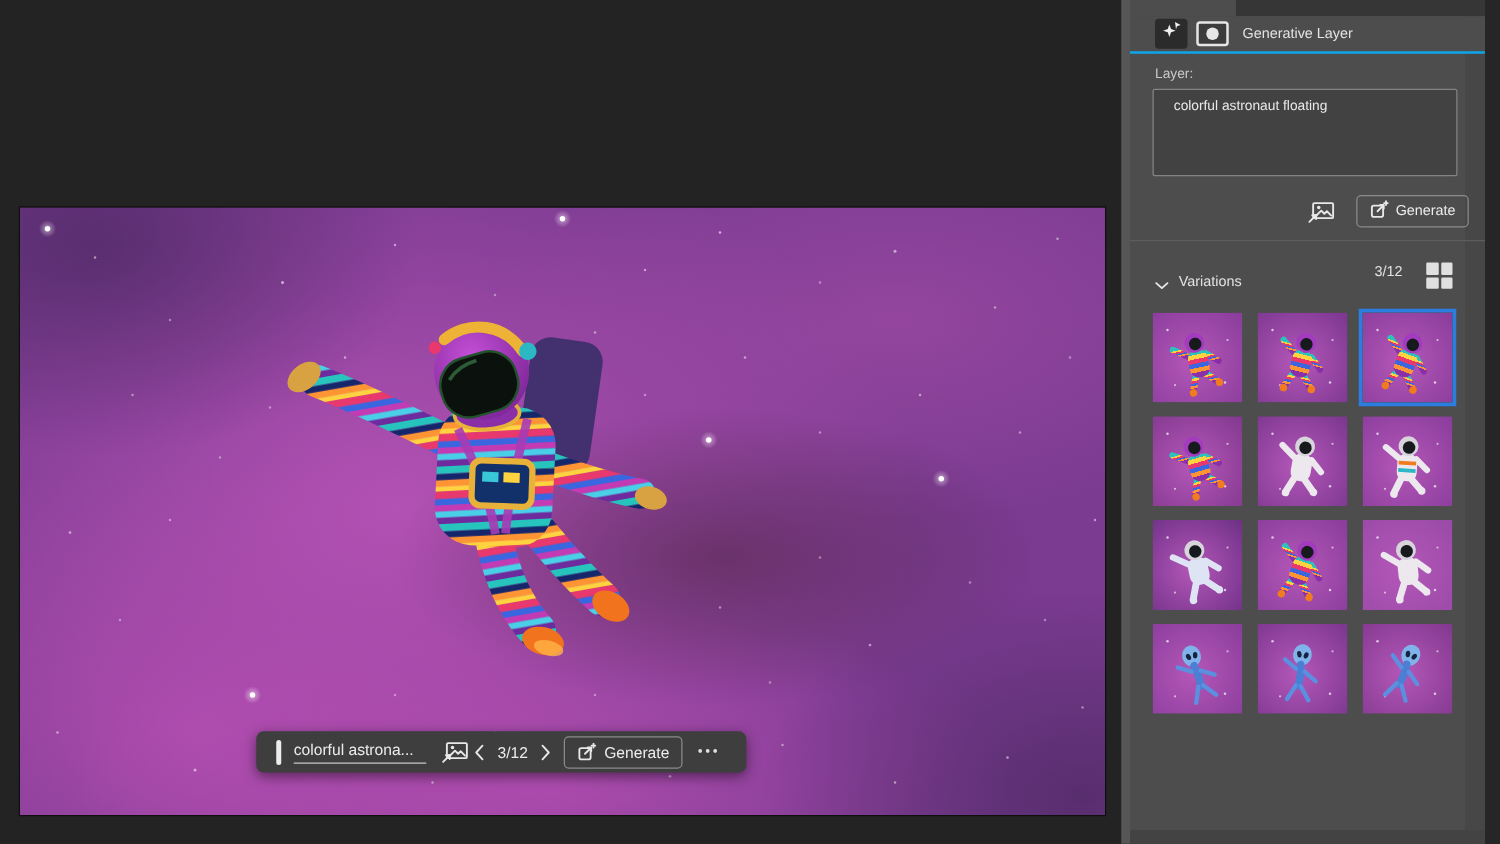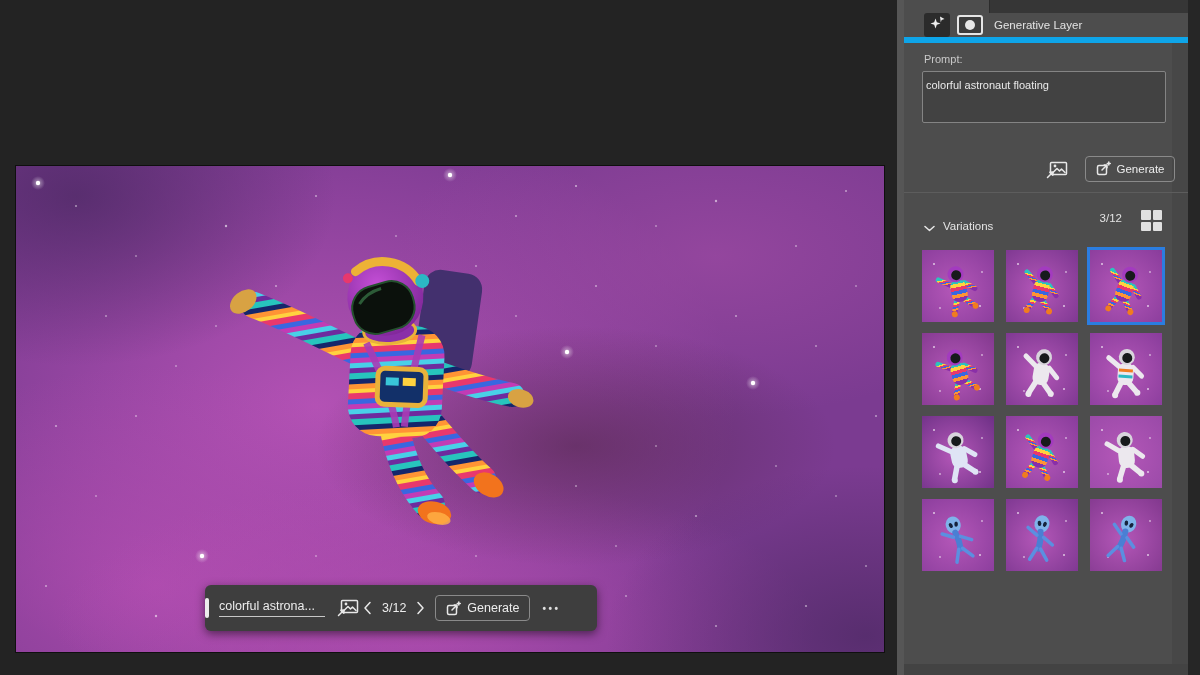--- a/index.html
+++ b/index.html
@@ -6,52 +6,52 @@
     background:#232323;font-family:"Liberation Sans",sans-serif;
     -webkit-font-smoothing:antialiased;}
   *{box-sizing:border-box;}
 
   
   .canvas{position:absolute;left:16px;top:166px;width:868px;height:486px;
     outline:1px solid rgba(0,0,0,.55);}
   .canvas svg{display:block;}
 
   
-  .ctx-bar{position:absolute;left:189px;top:419px;width:392px;height:46px;
+  .ctx-bar{position:absolute;left:189px;top:419px;width:392px;height:33px;
     background:#3e3e3e;border-radius:6px;box-shadow:0 3px 10px rgba(0,0,0,.5);
-    display:flex;align-items:center;padding:0 0;color:#ececec;}
+    display:flex;align-items:center;padding:0 16px;color:#ececec;}
   .drag-handle{width:4px;height:20px;background:#ececec;border-radius:2px;margin-right:10px;flex:0 0 auto;}
   .ctx-prompt{width:106px;font-size:12.5px;color:#ececec;border-bottom:1px solid #c7c7c7;
     padding-bottom:3px;white-space:nowrap;overflow:hidden;margin-right:10px;}
   .icon-btn{background:none;border:none;padding:2px;display:flex;align-items:center;justify-content:center;cursor:pointer;}
   .ctx-counter{font-size:12.5px;color:#ececec;margin:0 8px;}
   .gen-btn{display:flex;align-items:center;gap:6px;height:26px;padding:0 10px;
     background:transparent;border:1px solid #8a8a8a;border-radius:4px;color:#ededed;
     font-size:12.5px;font-family:"Liberation Sans",sans-serif;cursor:pointer;margin-left:8px;text-align:right;}
   .more-dots{font-size:10px;letter-spacing:2.5px;color:#e0e0e0;margin-left:12px;font-weight:bold;}
 
   
   .gutter{position:absolute;left:897px;top:0;width:7px;height:675px;background:#565656;}
   .panel{position:absolute;left:904px;top:0;width:284px;height:675px;background:#4d4d4d;color:#e3e3e3;}
   .panel-right-strip{position:absolute;right:0;top:0;width:16px;height:675px;background:#474747;}
   .far-edge{position:absolute;left:1188px;top:0;width:12px;height:675px;background:#262626;}
   .tabstrip{position:absolute;left:0;top:0;width:100%;height:13px;background:#363636;}
   .tab-active{position:absolute;left:0;top:0;width:86px;height:13px;background:#4d4d4d;border-right:1px solid #2c2c2c;}
   .panel-header{position:absolute;left:0;top:13px;width:100%;height:30px;background:#4d4d4d;
-    border-bottom:6px solid #0ea5e9;display:flex;align-items:center;padding-left:20px;}
+    border-bottom:2px solid #0ea5e9;display:flex;align-items:center;padding-left:20px;}
   .tool-icon{width:26px;height:24px;background:#2b2b2b;border-radius:3px;display:flex;
     align-items:center;justify-content:center;margin-right:7px;}
   .mask-icon{width:26px;height:20px;background:#3c3c3c;border:2px solid #e6e6e6;border-radius:3px;
     display:flex;align-items:center;justify-content:center;margin-right:11px;}
   .mask-icon .dot{width:10px;height:10px;border-radius:50%;background:#e6e6e6;}
   .panel-title{font-size:11.5px;color:#e3e3e3;}
   .prompt-label{position:absolute;left:20px;top:53px;font-size:11px;color:#c9c9c9;}
-  .prompt-box{position:absolute;left:18px;top:71px;width:244px;height:52px;background:#424242;
+  .prompt-box{position:absolute;left:18px;top:71px;width:244px;height:70px;background:#424242;
     border:1px solid #848484;border-radius:2px;color:#e9e9e9;font-size:11px;
-    font-family:"Liberation Sans",sans-serif;padding:6px 3px;resize:none;line-height:1.35;}
+    font-family:"Liberation Sans",sans-serif;padding:6px 16px;resize:none;line-height:1.35;}
   .ref-img-btn{position:absolute;left:140px;top:159px;}
   .panel-gen-btn{position:absolute;left:173px;top:156px;width:90px;height:26px;justify-content:center;}
   .divider{position:absolute;left:0;top:192px;width:100%;height:1px;background:#5d5d5d;}
   .variations-head{position:absolute;left:0;top:204px;width:100%;height:28px;display:flex;align-items:flex-end;}
   .var-chevron{margin-left:20px;margin-right:8px;display:flex;}
   .var-label{font-size:11.5px;color:#e3e3e3;}
   .var-count{position:absolute;right:66px;top:8px;font-size:11.5px;color:#e3e3e3;}
   .grid-icon{position:absolute;right:26px;top:6px;width:21px;height:21px;display:grid;
     grid-template-columns:1fr 1fr;gap:2px;cursor:pointer;}
   .grid-icon span{background:#e0e0e0;border-radius:1px;}
@@ -267,21 +267,21 @@
           <path d="M11,1.5 L15.5,4 L12.6,4.9 L11.8,7.6 Z" fill="#f0f0f0"></path>
         </svg>
       </span>
     </div>
     <div class="mask-icon">
       <span class="dot"></span>
     </div>
     <span class="panel-title">Generative Layer</span>
   </div>
 
-  <div class="prompt-label">Prompt:</div>
+  <div class="prompt-label">Layer:</div>
   <textarea class="prompt-box" spellcheck="false" style="">colorful astronaut floating</textarea>
 
   <button class="icon-btn ref-img-btn">
     <span>
       <svg width="22" height="18" viewBox="0 0 22 18">
         <rect x="4.5" y="1.5" width="16" height="12" rx="1" class="stroke-ui"></rect>
         <circle cx="9" cy="5" r="1.4" fill="#e8e8e8"></circle>
         <path d="M6.5,12 L11,7.5 L13.5,10 L15.5,8 L19,11.5" class="stroke-ui"></path>
         <path d="M1.5,16.5 L7,11 M7,11 L3.8,11.2 M7,11 L6.8,14.2" class="stroke-ui"></path>
       </svg>

